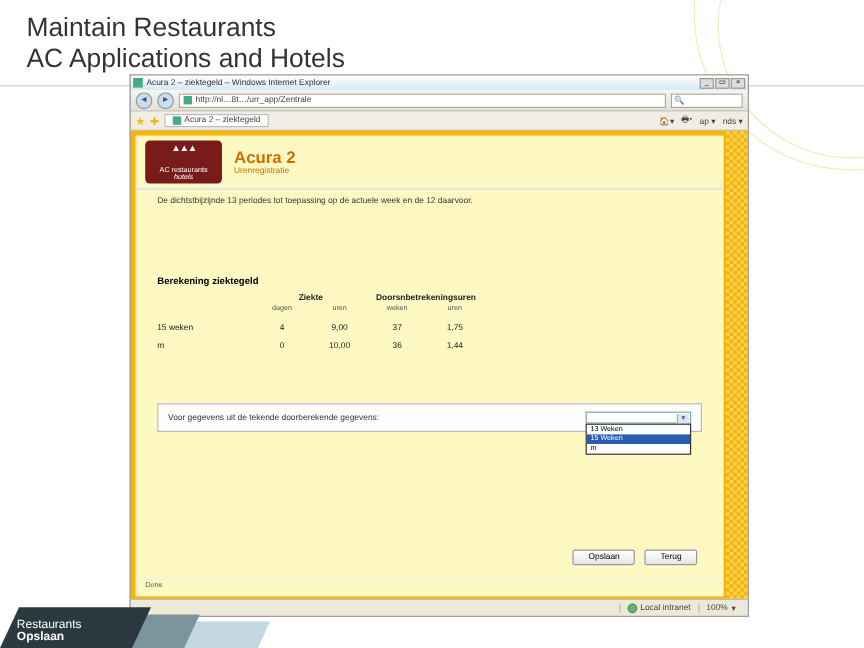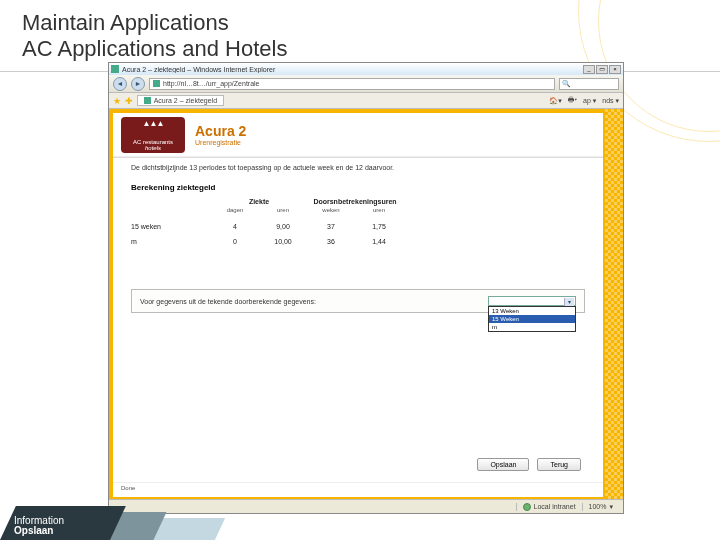--- a/index.html
+++ b/index.html
@@ -24,32 +24,32 @@
   .searchbox { width: 60px; height: 12px; background: #fff; border: 1px solid #aaa; display: flex; align-items: center; padding: 0 2px; }
   .searchbox .mag { font-size: 7px; color: #888; }
   .br-toolbar { height: 16px; background: #f0eee4; display: flex; align-items: center; padding: 0 4px; gap: 4px; font-size: 7px; color: #444; border-bottom: 1px solid #bbb; }
   .br-toolbar .star { color: #f2b90c; font-size: 9px; }
   .br-toolbar .tab { background: #fff; border: 1px solid #bbb; padding: 1px 6px; display: flex; align-items: center; gap: 3px; }
   .br-toolbar .tab .favicon { width: 7px; height: 7px; background: #4a8; }
   .br-toolbar .rightgrp { margin-left: auto; display: flex; gap: 6px; }
   .br-toolbar .rightgrp span { display: flex; align-items: center; gap: 2px; }
   .page { background: #f7b500; height: 392px; position: relative; padding: 4px 20px 4px 4px; }
   .page::after { content:""; position:absolute; top:0; right:0; bottom:0; width:18px; background: repeating-conic-gradient(#f7b500 0 25%, #fff 0 50%) 0 0/6px 6px; opacity:.35; }
-  .whitecard { background: #ffffff; height: 100%; position: relative; }
+  .whitecard { background: #fef9c3; height: 100%; position: relative; }
   .apphdr { height: 44px; display: flex; align-items: center; padding: 4px 8px; gap: 10px; border-bottom: 1px solid #eee; }
   .logo-badge { width: 64px; height: 36px; background: #7a1b1b; border-radius: 4px; color: #fff; font-size: 6px; display: flex; flex-direction: column; justify-content: flex-end; align-items: center; padding-bottom: 2px; position: relative; }
   .logo-badge::before { content: "▲▲▲"; position: absolute; top: 2px; font-size: 8px; color: #fff; letter-spacing: -1px; }
   .logo-badge .l1 { font-size: 6px; }
   .logo-badge .l2 { font-size: 6px; font-style: italic; }
   .apptitle { color: #cc7000; }
   .apptitle .big { font-size: 14px; font-weight: 700; }
   .apptitle .sub { font-size: 7px; color: #cc7000; }
   .divline { border-top: 1px solid #ddd; }
   .lead { font-size: 7px; color: #333; padding: 6px 18px 4px; }
-  .section-title { font-size: 8px; font-weight: 700; padding: 8px 18px 6px; }
+  .section-title { font-size: 8px; font-weight: 700; padding: 8px 18px 6px; margin-top: 47px; }
   .tbl { font-size: 7px; color: #222; }
   .tblhead { display: flex; padding: 0 18px; }
   .tblhead .sp { width: 80px; }
   .tblhead .grp { width: 96px; text-align: center; font-weight: 700; }
   .tblsub { display: flex; padding: 2px 18px 6px; color: #555; font-size: 6px; }
   .tblsub .sp { width: 80px; }
   .tblsub .c { width: 48px; text-align: center; }
   .tblrow { display: flex; padding: 4px 18px; }
   .tblrow .lab { width: 80px; }
   .tblrow .c { width: 48px; text-align: center; }
@@ -73,21 +73,21 @@
   .slide-foot .dk { position: absolute; left: 0; bottom: 0; width: 110px; height: 34px; background: #2a3940; transform: skewX(-25deg); transform-origin: bottom left; }
   .slide-foot .md { position: absolute; left: 80px; bottom: 0; width: 80px; height: 28px; background: #7e949c; transform: skewX(-25deg); }
   .slide-foot .lt { position: absolute; left: 140px; bottom: 0; width: 80px; height: 22px; background: #c4d8e2; transform: skewX(-25deg); }
   .slide-foot .ib { position: absolute; left: 14px; bottom: 4px; color: #fff; font-size: 10px; line-height: 1; }
   .slide-foot .ib b { font-weight: 700; }
 </style>
 </head>
 <body>
 
 <div class="slide-title">
-  <div>Maintain Applications</div>
+  <div>Maintain Restaurants</div>
   <div>AC Applications and Hotels</div>
 </div>
 <div class="title-underline"></div>
 <div class="arcs"></div>
 
 <div class="browser">
   <div class="br-titlebar">
     <div class="favicon"></div>
     <div class="ttl">Acura 2 – ziektegeld – Windows Internet Explorer</div>
     <div class="winbtns">
@@ -201,16 +201,16 @@
       <span>100%</span> ▾
     </div>
   </div>
 </div>
 
 <div class="slide-foot">
   <div class="lt"></div>
     <div class="md"></div>
     <div class="dk"></div>
   <div class="ib">
-    <div>Information</div>
+    <div>Restaurants</div>
     <b>Opslaan</b>
   </div>
 </div>
 
 </body></html>

